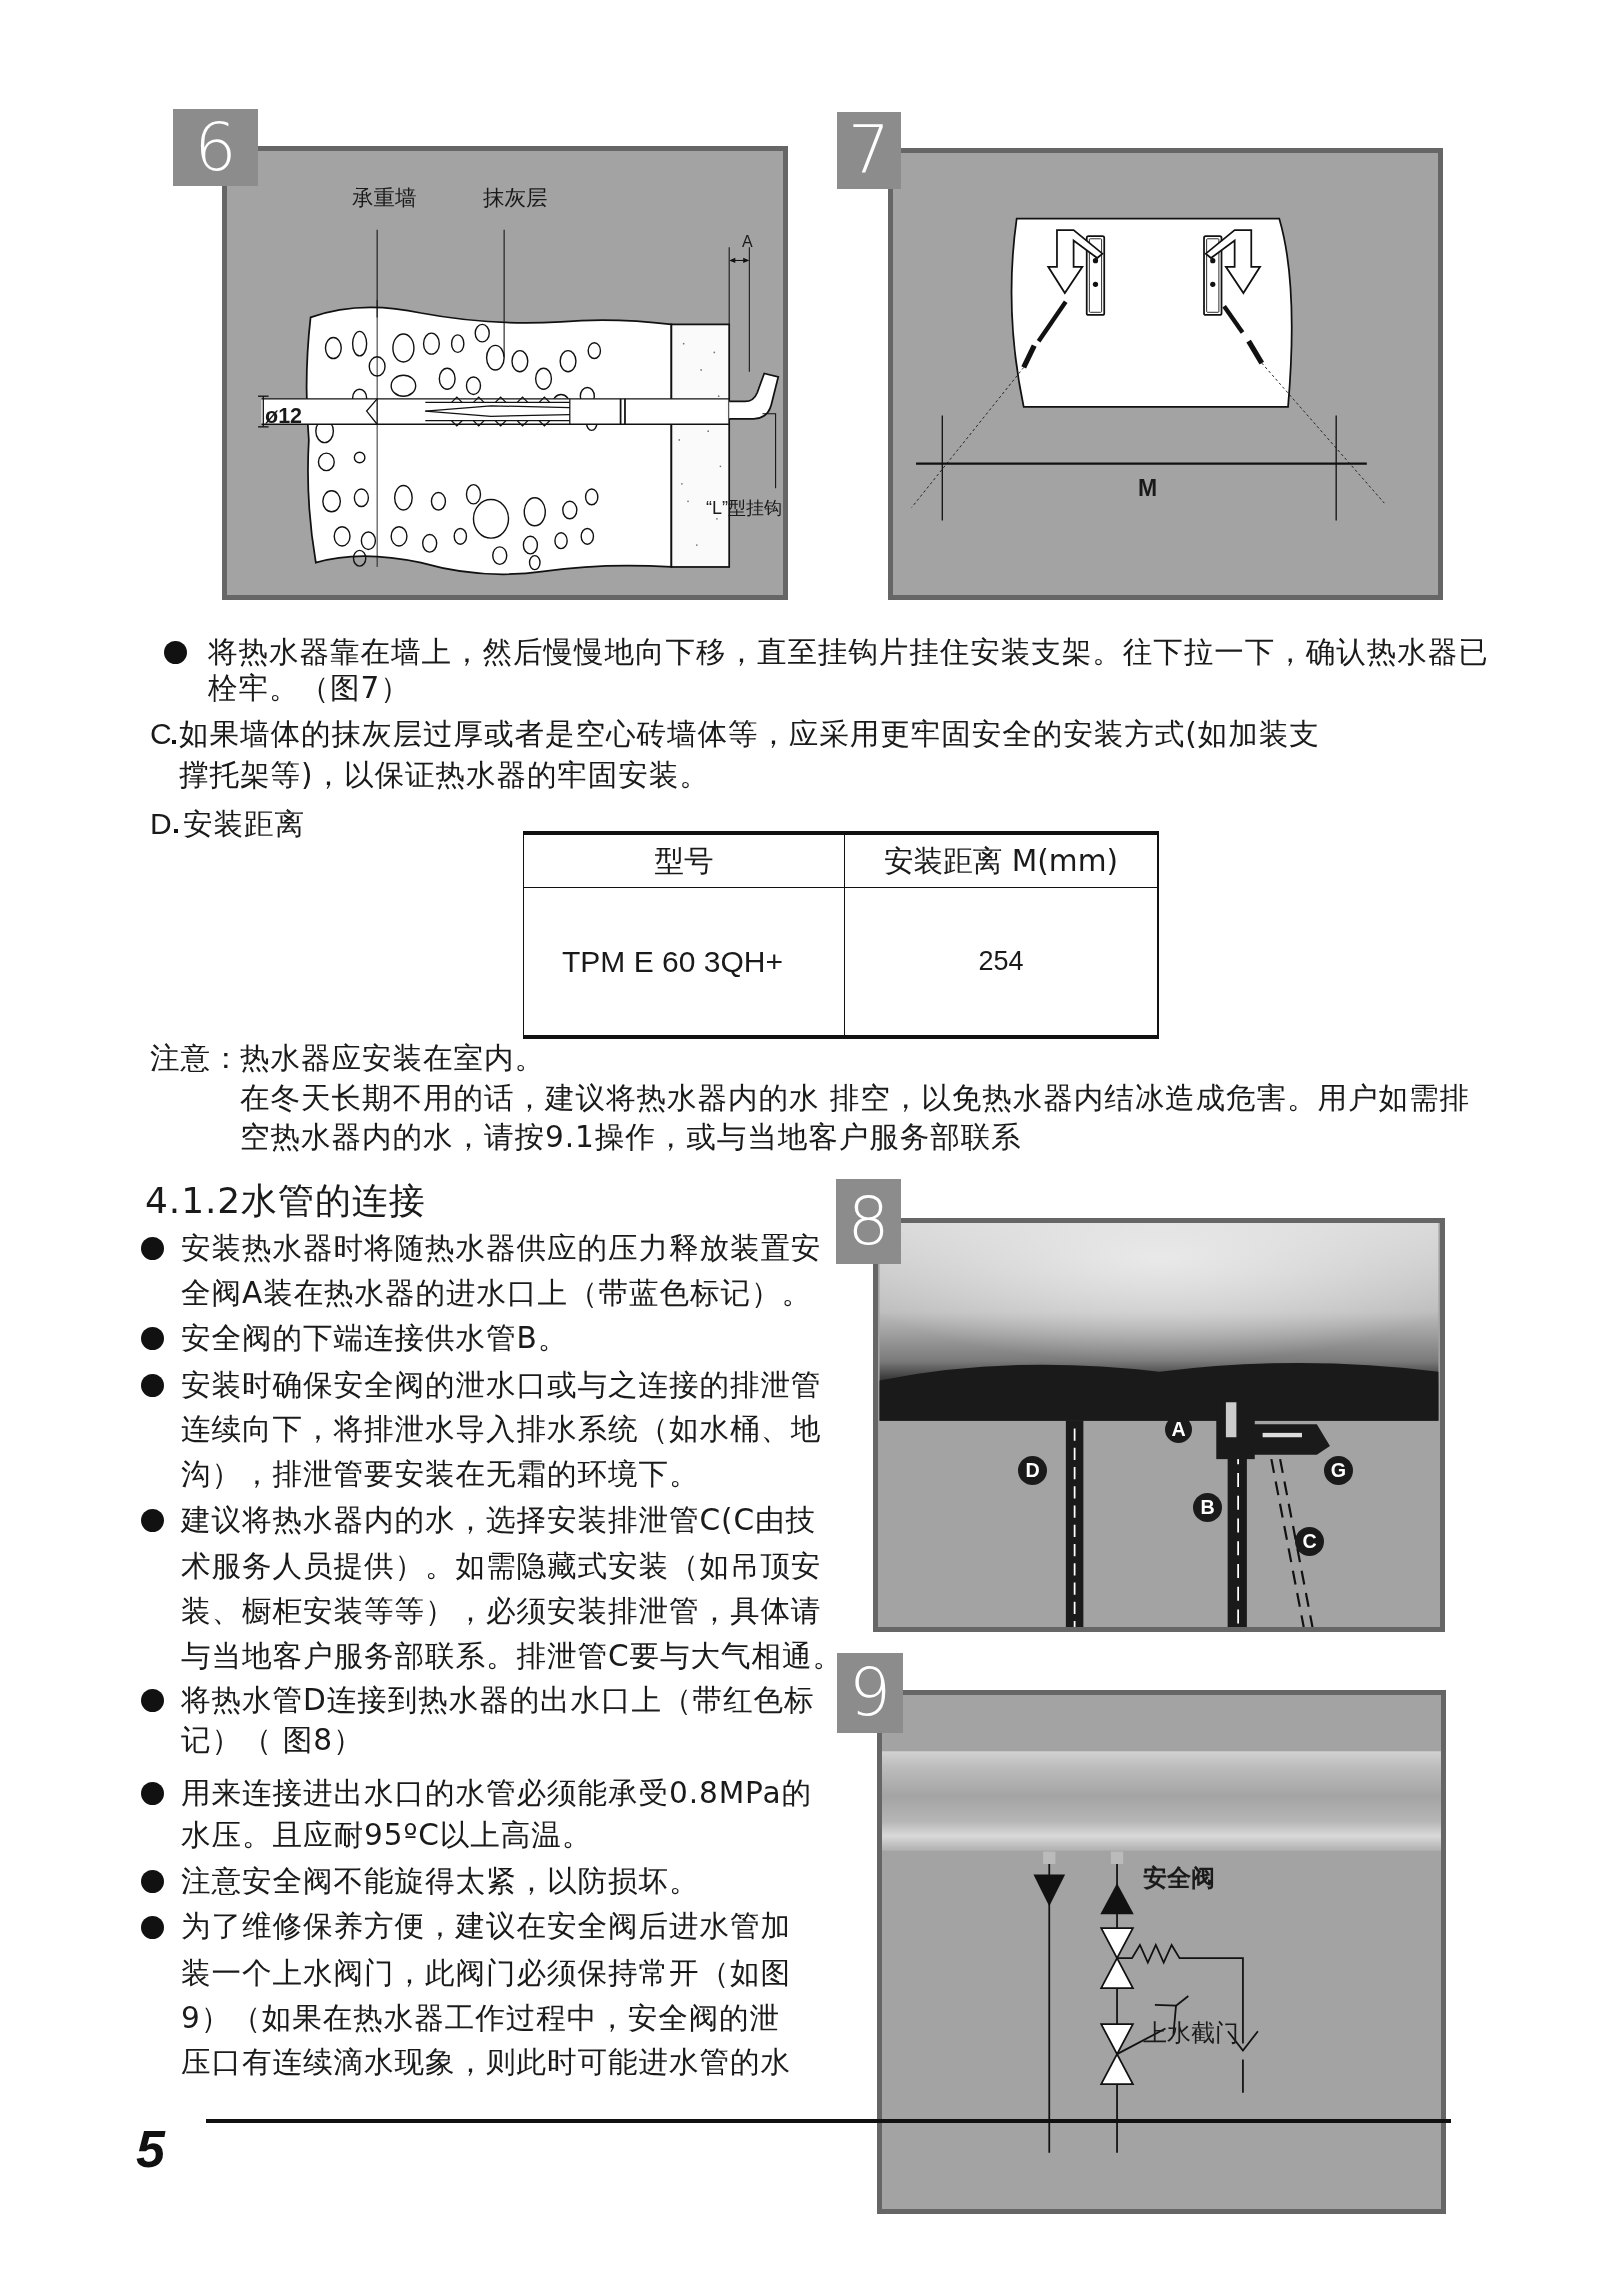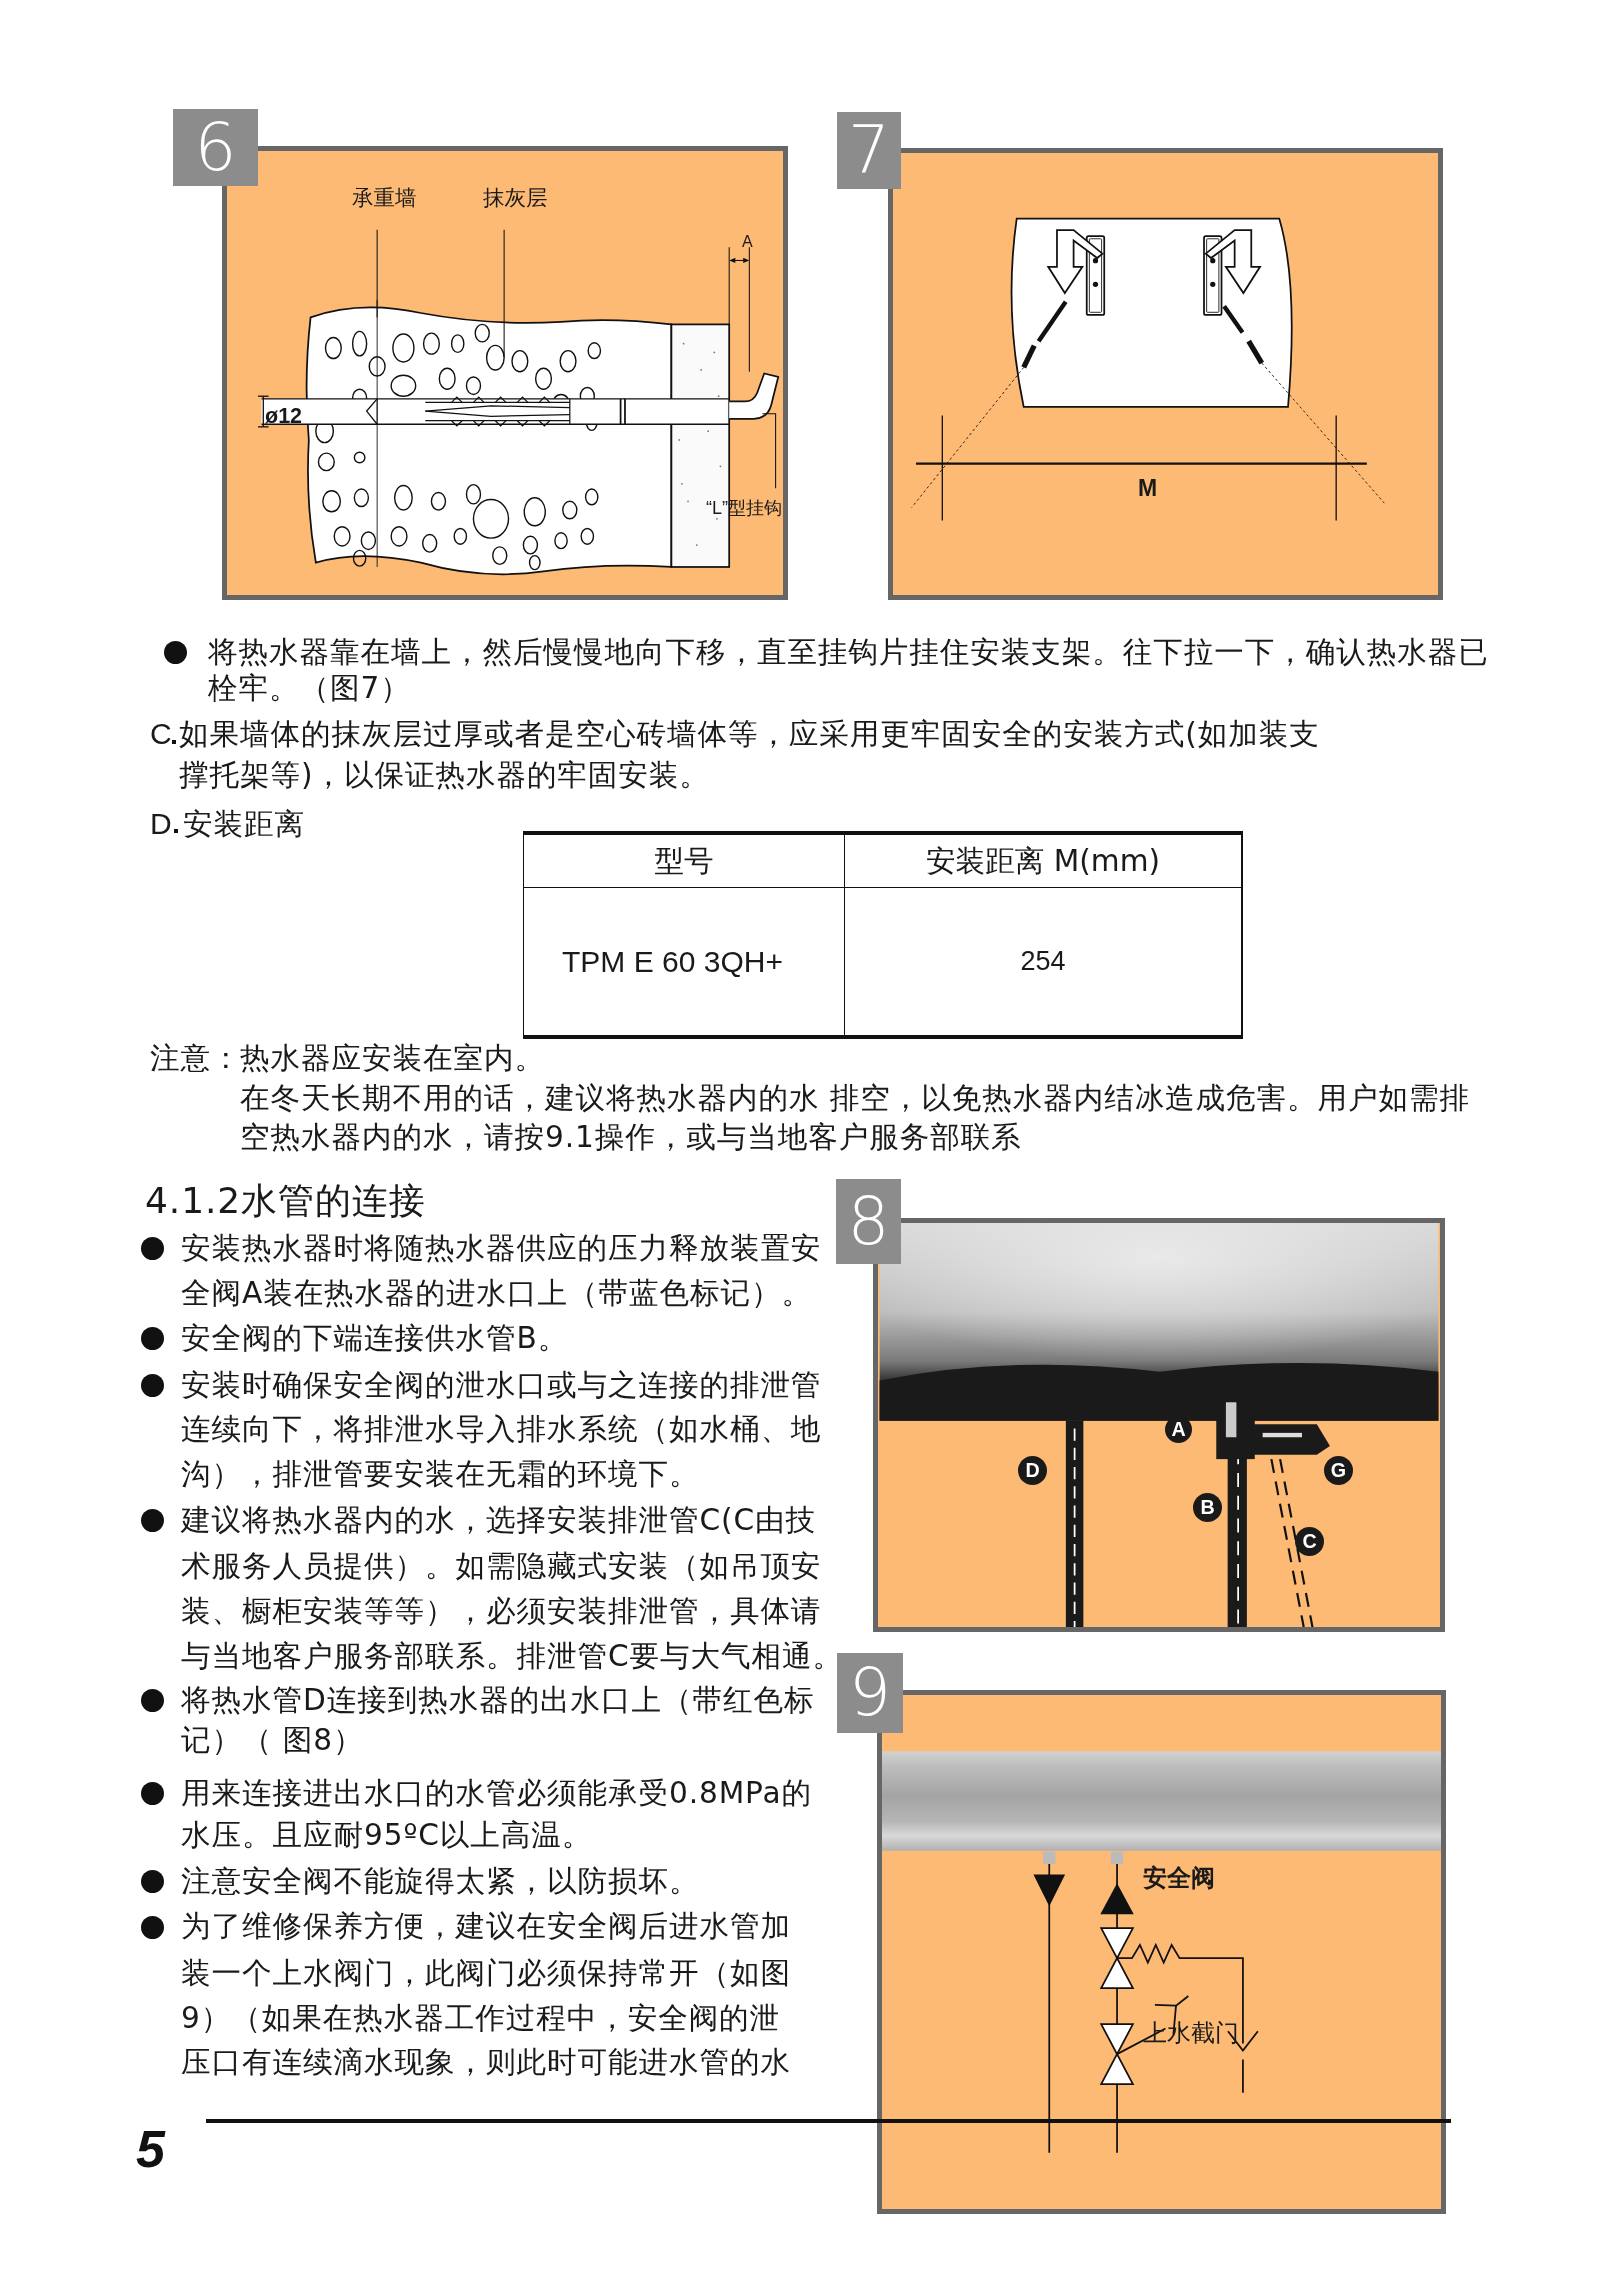--- a/index.html
+++ b/index.html
@@ -1,26 +1,26 @@
 <!DOCTYPE html>
 <html style="font-size:14.3px"><head>
 <meta charset="utf-8">
 <style>
   html, body { margin:0; padding:0; background:#fff; }
   body { width:1598px; height:2286px; position:relative; overflow:hidden;
          font-family:"DejaVu Sans", "Liberation Sans", sans-serif; color:#1a1a1a; }
   .abs { position:absolute; }
   .tab { position:absolute; background:#8c8c8c; color:#fff; font-family:"DejaVu Sans", sans-serif;
          font-weight:300; display:flex; align-items:center; justify-content:center; font-size:66px; line-height:1; }
-  .figbox { position:absolute; border:5.4px solid #666; box-sizing:border-box; background:#fdba74; overflow:hidden; }
+  .figbox { position:absolute; border:5.4px solid #666; box-sizing:border-box; background:#a3a3a3; overflow:hidden; }
   .figbox svg { position:absolute; left:0; top:0; width:100%; height:100%; }
   .txt { position:absolute; font-size:29.6px; line-height:36px; white-space:nowrap; letter-spacing:0.9px; }
   .bul { position:absolute; width:23px; height:23px; border-radius:50%; background:#111; }
   .seclabel { font-family:"Liberation Sans", sans-serif; }
-  table.dist { position:absolute; left:523px; top:831px; width:720px; height:208px; border-collapse:collapse;
+  table.dist { position:absolute; left:523px; top:831px; width:636px; height:208px; border-collapse:collapse;
                border-top:4.5px solid #111; border-bottom:4.5px solid #111; border-left:1.8px solid #111; border-right:2.7px solid #111; }
   table.dist td, table.dist th { border:1.8px solid #111; text-align:center; font-weight:normal; padding:0; }
   table.dist th { height:52px; font-size:29.6px; }
   table.dist td { font-size:27px; font-family:"Liberation Sans", sans-serif; }
   table.dist td.model { text-align:left; padding-left:38px; font-size:30px; }
   .pagenum { position:absolute; left:136px; top:2123px; font-family:"Liberation Sans", sans-serif; font-weight:bold;
              font-style:italic; font-size:52px; line-height:1; color:#111; }
   .footline { position:absolute; left:206px; top:2119px; width:1245px; height:3.6px; background:#111; }
   .lbl { font-family:"Liberation Sans", sans-serif; }
 </style>

